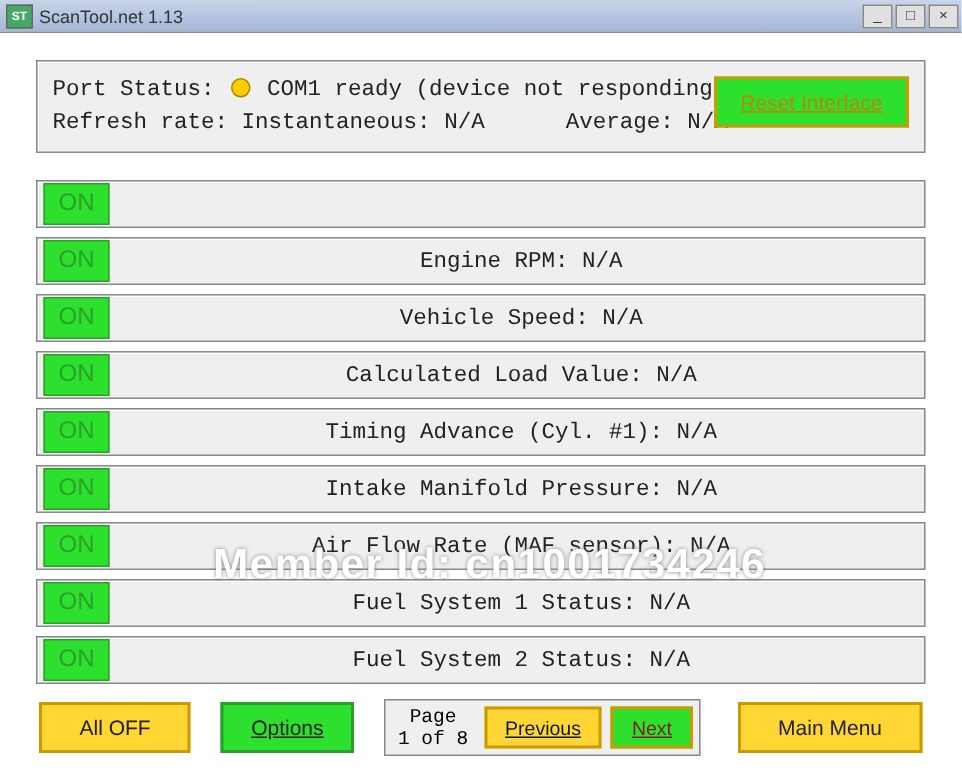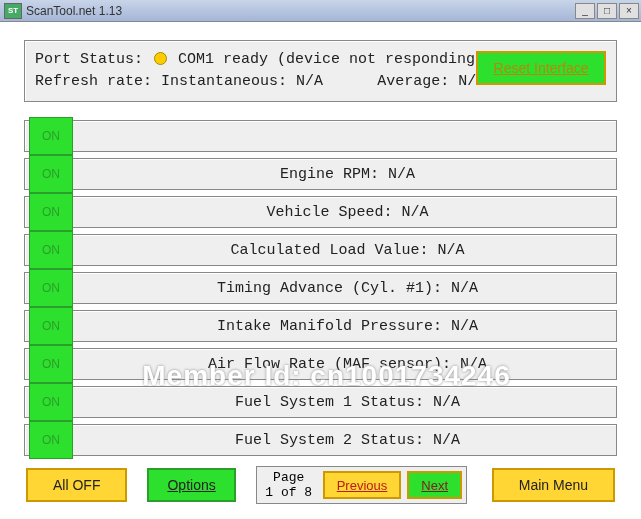--- a/index.html
+++ b/index.html
@@ -89,26 +89,26 @@
     display: flex; align-items: center; justify-content: center;
     cursor: pointer;
     font-family: "Arial",sans-serif;
   }
   .sensor-row {
     height: 32px;
     margin-bottom: 6px;
     padding: 0 4px;
   }
   .on-btn {
-    width: 44px; height: 38px;
+    width: 44px; height: 28px;
     background: #2ee02e;
     border: 1px solid #2aa02a;
     margin-right: 10px;
     display: flex; align-items: center; justify-content: center;
-    font-size: 12px;
+    font-size: 16px;
     color: #2aa02a;
     cursor: pointer;
   }
   .sensor-text {
     flex: 1;
     text-align: center;
     font-family: "Courier New", monospace;
     font-size: 15px;
     color: #222;
   }
@@ -155,21 +155,21 @@
     text-align: center;
     width: 56px;
     line-height: 15px;
   }
   .pager .btn-yellow, .pager .btn-green {
     height: 28px;
     padding: 0 12px;
     font-size: 13px;
     border-width: 2px;
   }
-  .pager .btn-yellow { color: #b91c1c; text-decoration: underline; }
+  .pager .btn-yellow { color: #0f172a; text-decoration: underline; }
   .pager .btn-green  { color: #7f1d1d; text-decoration: underline; border-color:#cc9900;}
   .watermark {
     position: absolute;
     left: 12px; right: 0;
     top: 360px;
     text-align: center;
     font-size: 28px;
     font-weight: bold;
     color: #fff;
     text-shadow: 0 0 3px #888;

